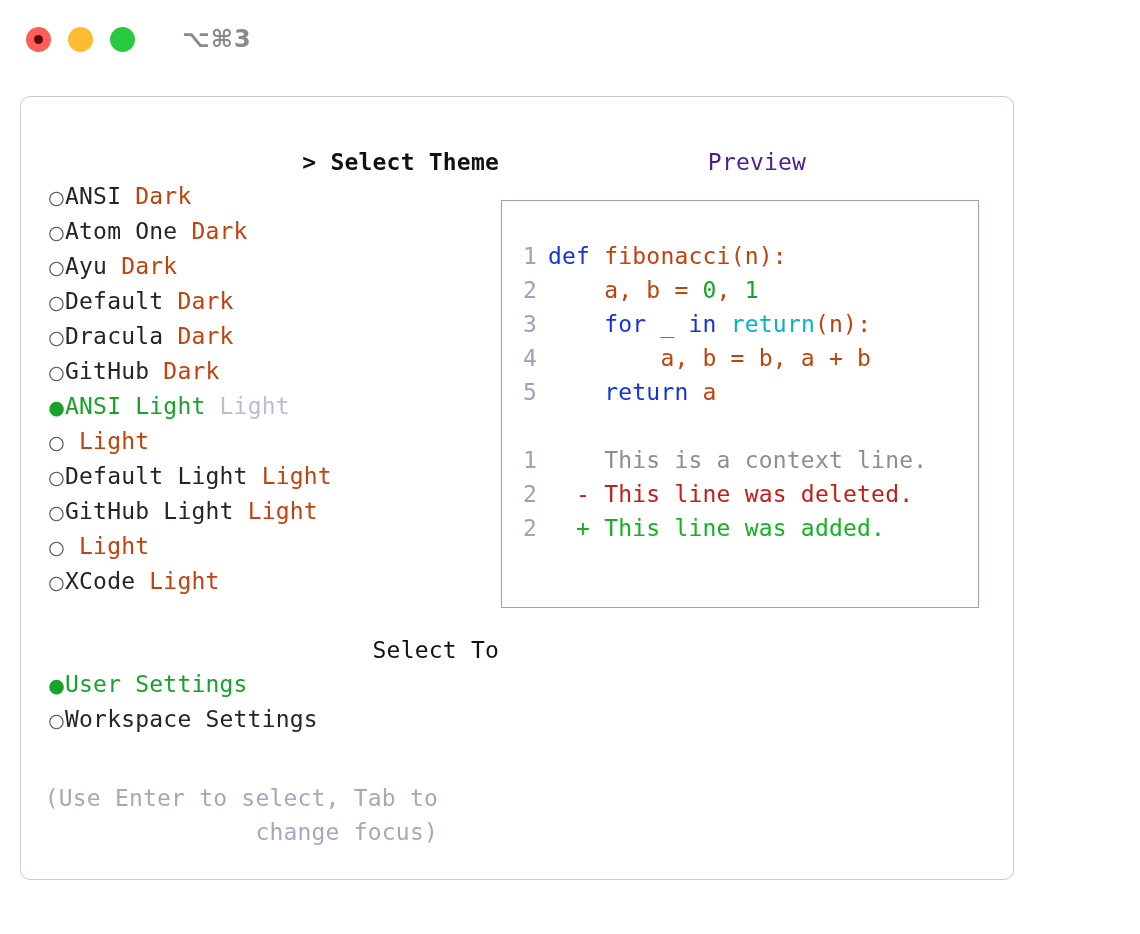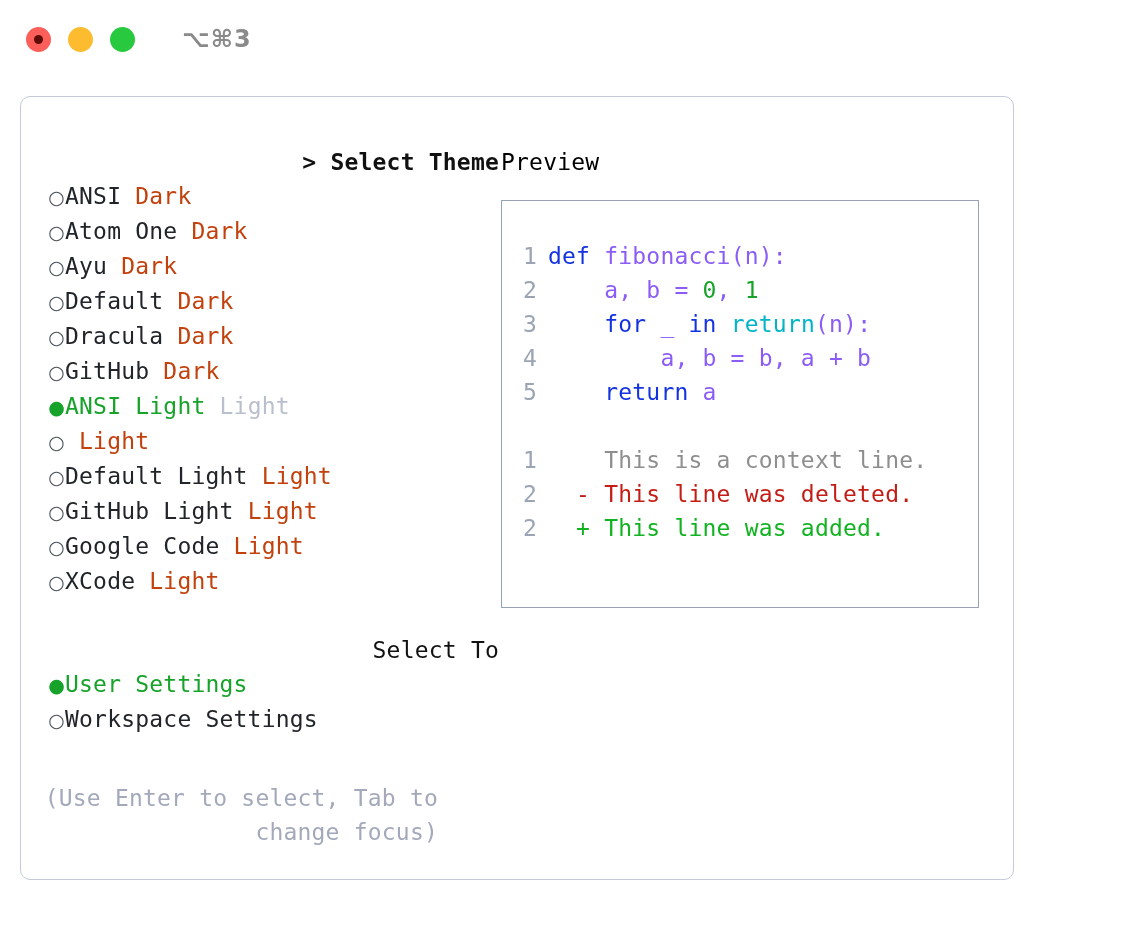--- a/index.html
+++ b/index.html
@@ -118,24 +118,25 @@
     font-size: 23px;
     line-height: 34px;
     color: #a3a9bb;
     max-width: 400px;
     letter-spacing: 0.2px;
   }
 
   
   .preview-title {
     font-size: 23px;
-    color: #000000;
-    line-height: 34px;
-    white-space: pre;
-    letter-spacing: 0.2px;
+    color: #4c1d95;
+    line-height: 34px;
+    white-space: pre;
+    letter-spacing: 0.2px;
+    text-align: center;
   }
   .preview-box {
     margin-top: 21px;
     width: 478px;
     height: 408px;
     border: 1.8px solid #98a2b6;
     background: #ffffff;
     padding: 38px 0 0 14px;
   }
   .code-line {
@@ -145,21 +146,21 @@
     white-space: pre;
     letter-spacing: 0.2px;
   }
   .lineno {
     width: 32px;
     flex: none;
     text-align: right;
     color: #9aa4b4;
     padding-right: 11px;
   }
-  .code-text { color: #8b5cf6; margin-top: 41px; }
+  .code-text { color: #c2410c; margin-top: 41px; }
   .tok-kw   { color: #1433e0; }
   .tok-fn   { color: #00b5c8; }
   .tok-num  { color: #17a32a; }
   .diff-gap { height: 34px; }
   .diff-ctx { color: #8e8e8e; }
   .diff-del { color: #c41d16; }
   .diff-add { color: #12b321; }
 </style>
 </head>
 <body>
@@ -188,21 +189,21 @@
             <div class="opt-row"><span class="marker marker-off">○</span><span class="opt-label">ANSI</span><span class="opt-meta"> Dark</span></div>
             <div class="opt-row"><span class="marker marker-off">○</span><span class="opt-label">Atom One</span><span class="opt-meta"> Dark</span></div>
             <div class="opt-row"><span class="marker marker-off">○</span><span class="opt-label">Ayu</span><span class="opt-meta"> Dark</span></div>
             <div class="opt-row"><span class="marker marker-off">○</span><span class="opt-label">Default</span><span class="opt-meta"> Dark</span></div>
             <div class="opt-row"><span class="marker marker-off">○</span><span class="opt-label">Dracula</span><span class="opt-meta"> Dark</span></div>
             <div class="opt-row"><span class="marker marker-off">○</span><span class="opt-label">GitHub</span><span class="opt-meta"> Dark</span></div>
             <div class="opt-row"><span class="marker marker-on">●</span><span class="opt-label-sel">ANSI Light</span><span class="opt-meta-sel"> Light</span></div>
             <div class="opt-row"><span class="marker marker-off">○</span><span class="opt-meta"> Light</span></div>
             <div class="opt-row"><span class="marker marker-off">○</span><span class="opt-label">Default Light</span><span class="opt-meta"> Light</span></div>
             <div class="opt-row"><span class="marker marker-off">○</span><span class="opt-label">GitHub Light</span><span class="opt-meta"> Light</span></div>
-            <div class="opt-row"><span class="marker marker-off">○</span><span class="opt-label">Google Code</span><span class="opt-meta"> Light</span></div>
+            <div class="opt-row"><span class="marker marker-off">○</span><span class="opt-meta"> Light</span></div>
             <div class="opt-row"><span class="marker marker-off">○</span><span class="opt-label">XCode</span><span class="opt-meta"> Light</span></div>
           </div>
 
         <div class="spacer-sm"></div>
 
         <div class="apply-title">Select To</div>
 
         <div id="apply-list">
             <div class="opt-row"><span class="marker marker-on">●</span><span class="opt-label-sel">User Settings</span></div>
             <div class="opt-row"><span class="marker marker-off">○</span><span class="opt-label">Workspace Settings</span></div>

